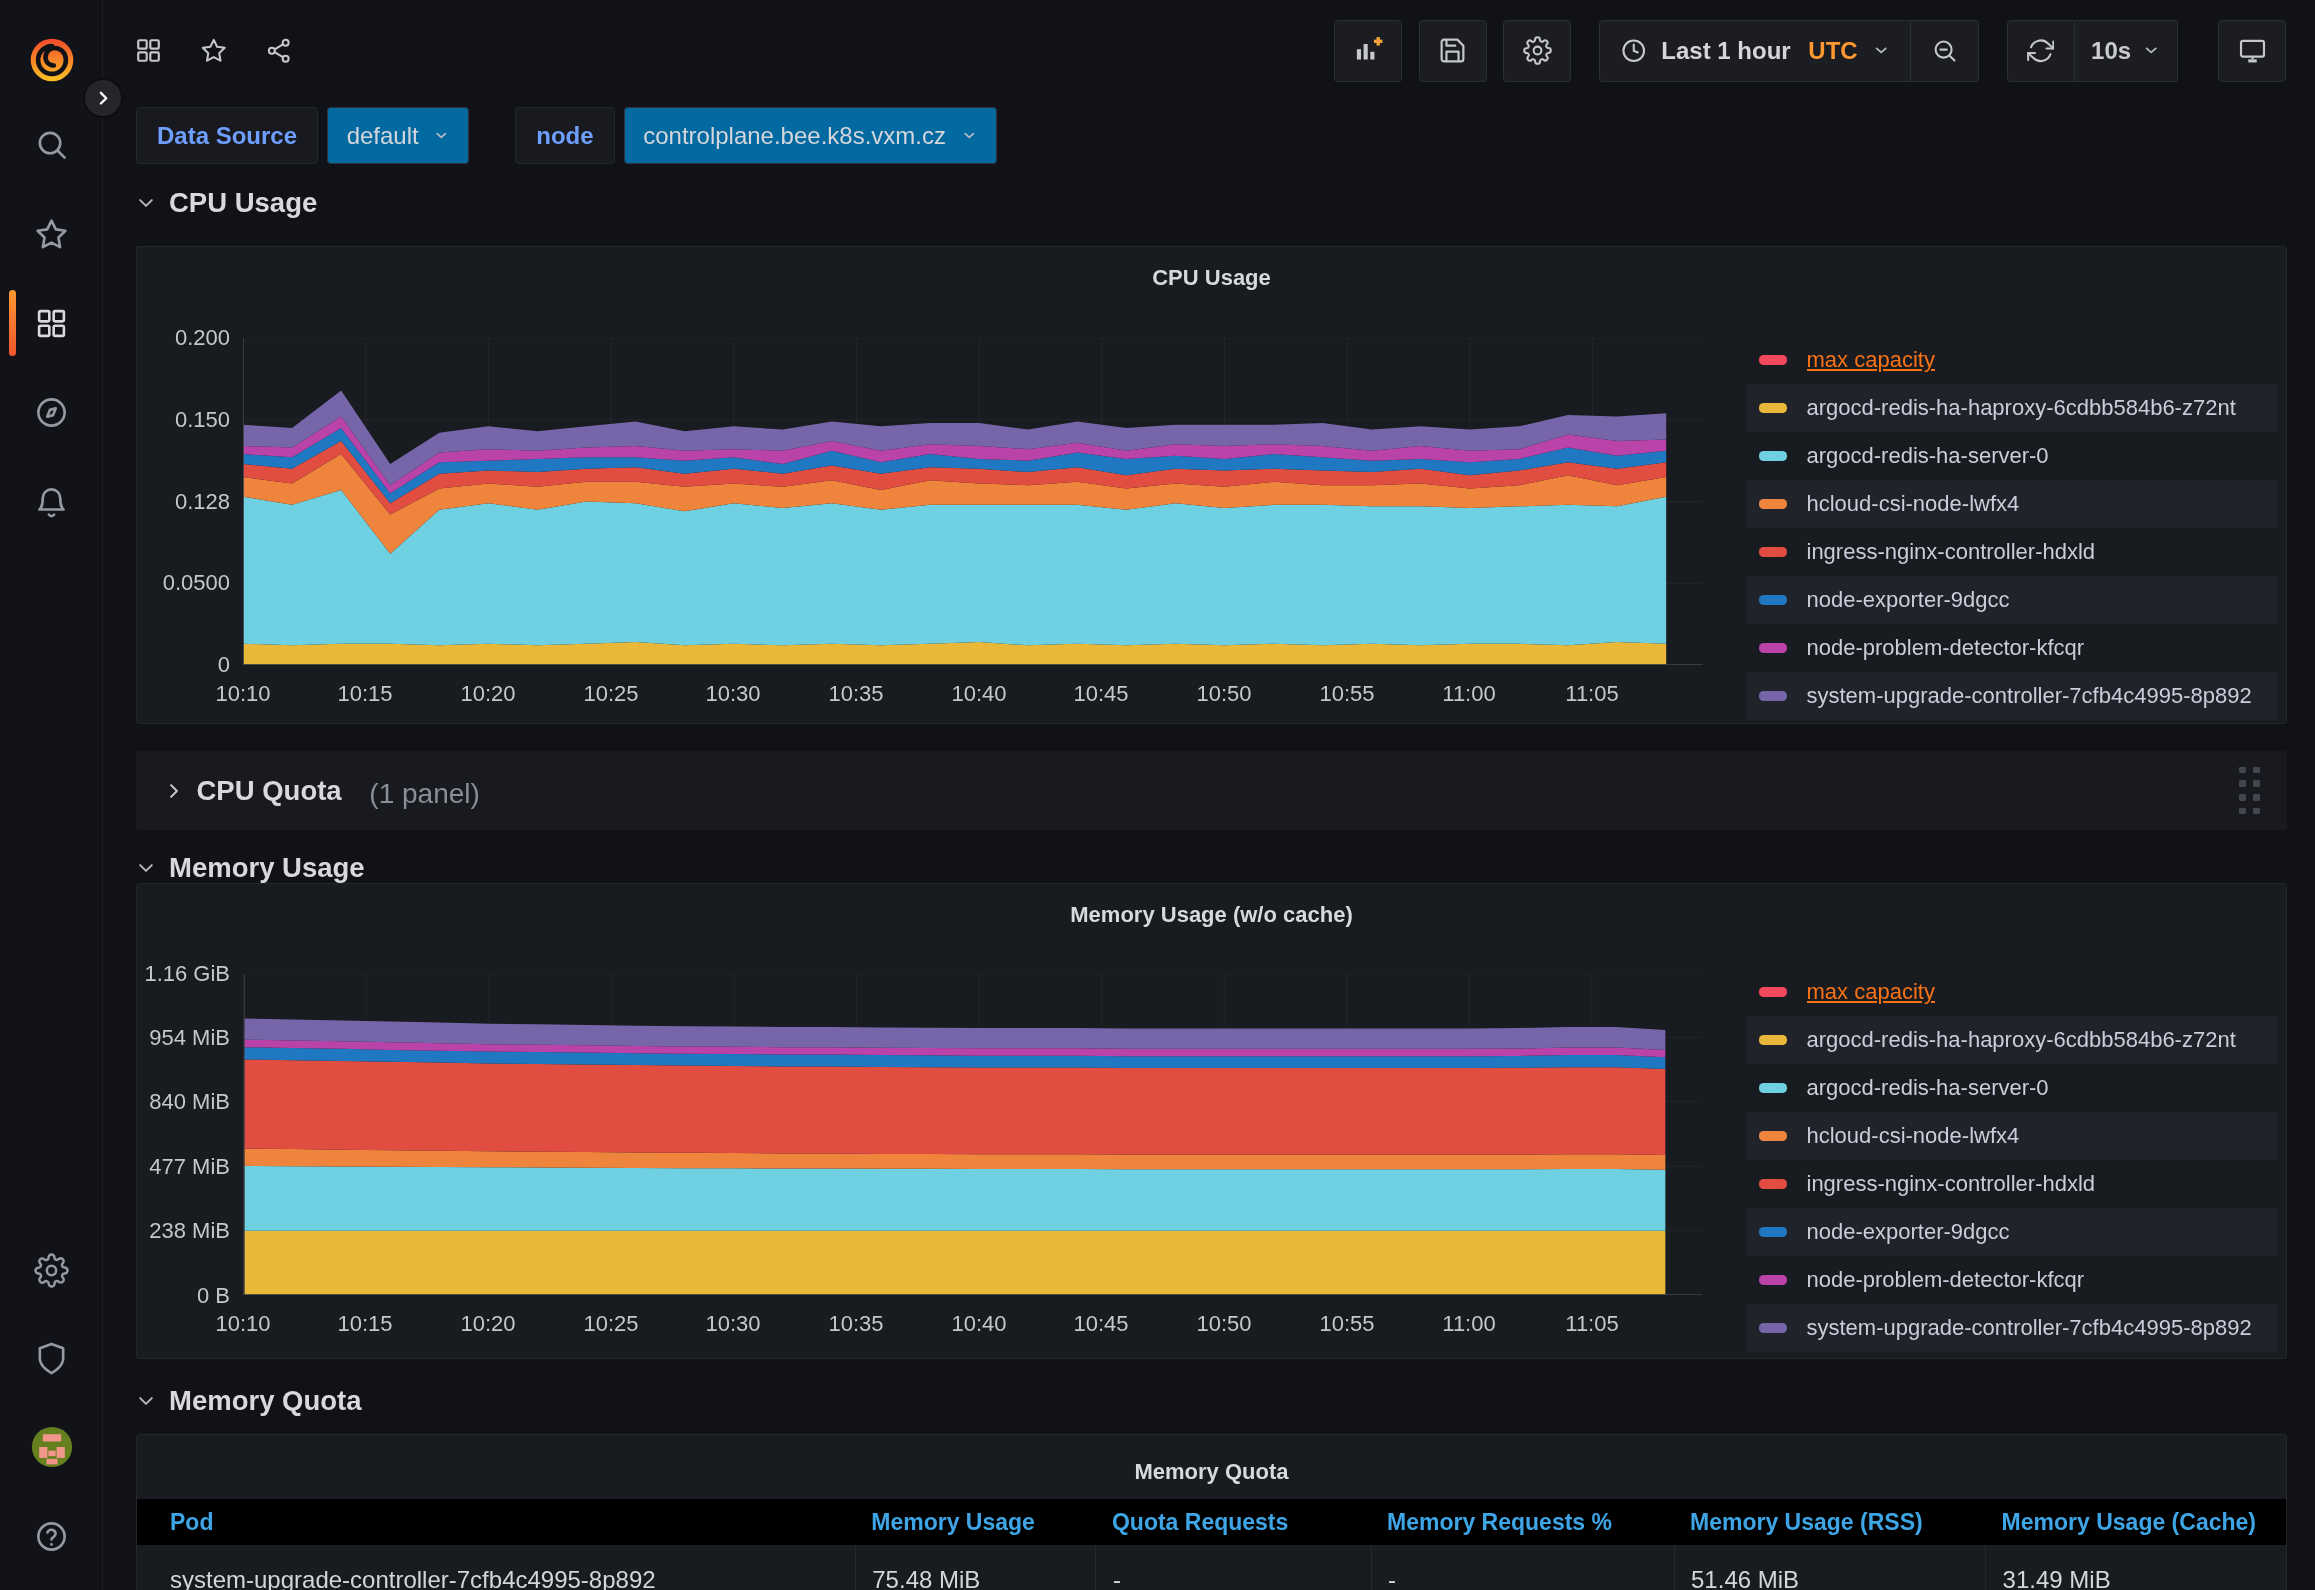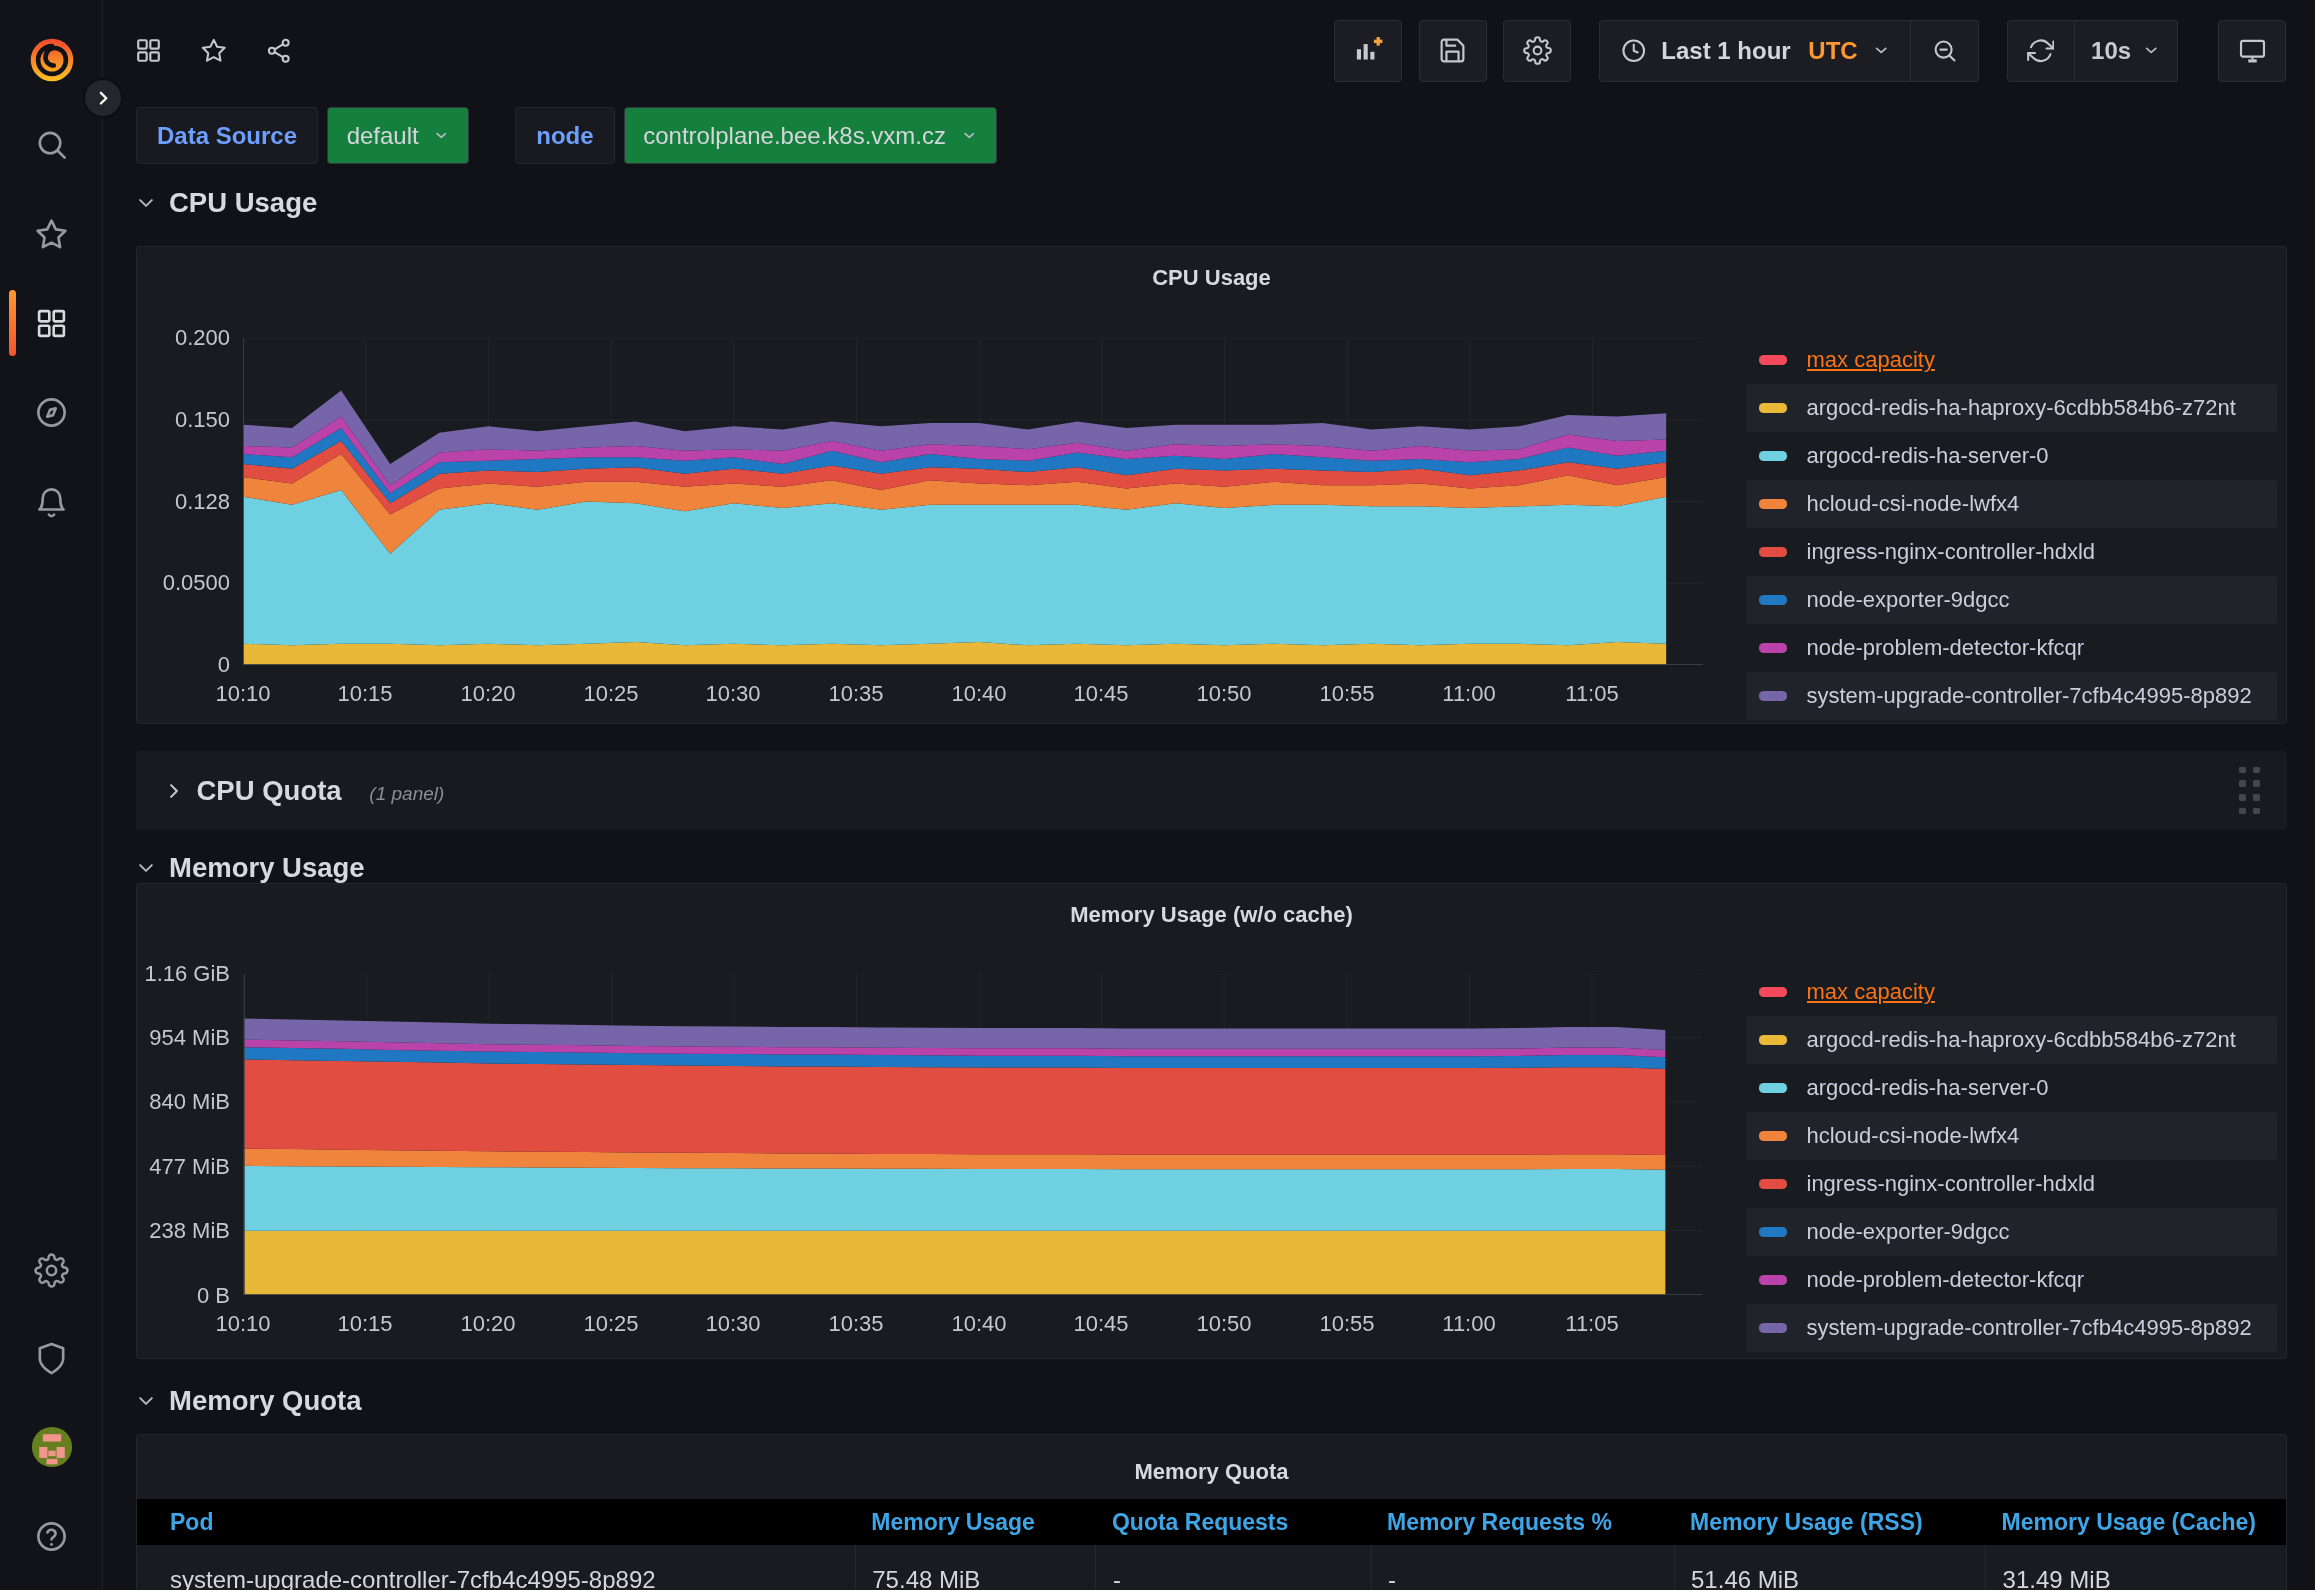--- a/index.html
+++ b/index.html
@@ -31,29 +31,29 @@
   .tgroup .tbtn:first-child { border-top-right-radius:0; border-bottom-right-radius:0; }
   .timebtn { padding:0 20px; gap:14px; font-size:24px; font-weight:700; color:#D5D6DB; }
   .utc { color:#FF9830; margin-left:3.7px; }
   .intervalbtn { padding:0 16.5px; gap:11px; font-size:24px; font-weight:700; color:#C9CBD1; }
   .ml18 { margin-left:16.5px; } .ml30 { margin-left:27.5px; } .ml44 { margin-left:40px; }
 
   
   .submenu { position:absolute; left:136px; top:107px; display:flex; align-items:center; }
   .chip { height:57px; display:flex; align-items:center; padding:0 20px; background:#181A20;
     border:0.9px solid #25272E; border-radius:3.7px; font-size:24px; font-weight:700; color:#6E9FFF; }
-  .dd { height:57px; display:flex; align-items:center; gap:14.7px; padding:0 18.4px; background:#15803d;
+  .dd { height:57px; display:flex; align-items:center; gap:14.7px; padding:0 18.4px; background:#0369a1;
     border:0.9px solid #31343C; border-radius:3.7px; font-size:24px; color:#D5D6DB; cursor:pointer;
     margin-left:9.2px; }
   .gap50 { width:46px; }
 
   
   .sect { position:absolute; left:136px; display:flex; align-items:center; gap:13px;
     font-size:27.5px; font-weight:700; color:#D8D9DE; cursor:pointer; }
-  .pcount { font-size:19px; font-style:italic; font-weight:400; color:#8A8E95; margin-left:14.7px;margin-top:6px; }
+  .pcount { font-size:28px; font-weight:400; color:#8A8E95; margin-left:14.7px;margin-top:6px; }
   .qrow { position:absolute; left:136px; top:751px; width:2151px; height:79px; background:#181A1F;
     border-radius:2.8px; display:flex; align-items:center; padding:0 27.5px; cursor:pointer;
     font-size:27.5px; font-weight:700; gap:13px; }
   .dots { margin-left:auto; display:grid; grid-template-columns:repeat(2,6.4px); grid-auto-rows:6.4px;
     gap:7.3px; cursor:grab; }
   .dots div { background:#45474E; border-radius:1.4px; }
 
   
   .panel { position:absolute; left:136px; width:2151px; background:#181B1F;
     border:0.9px solid #24262C; border-radius:2.8px; }

